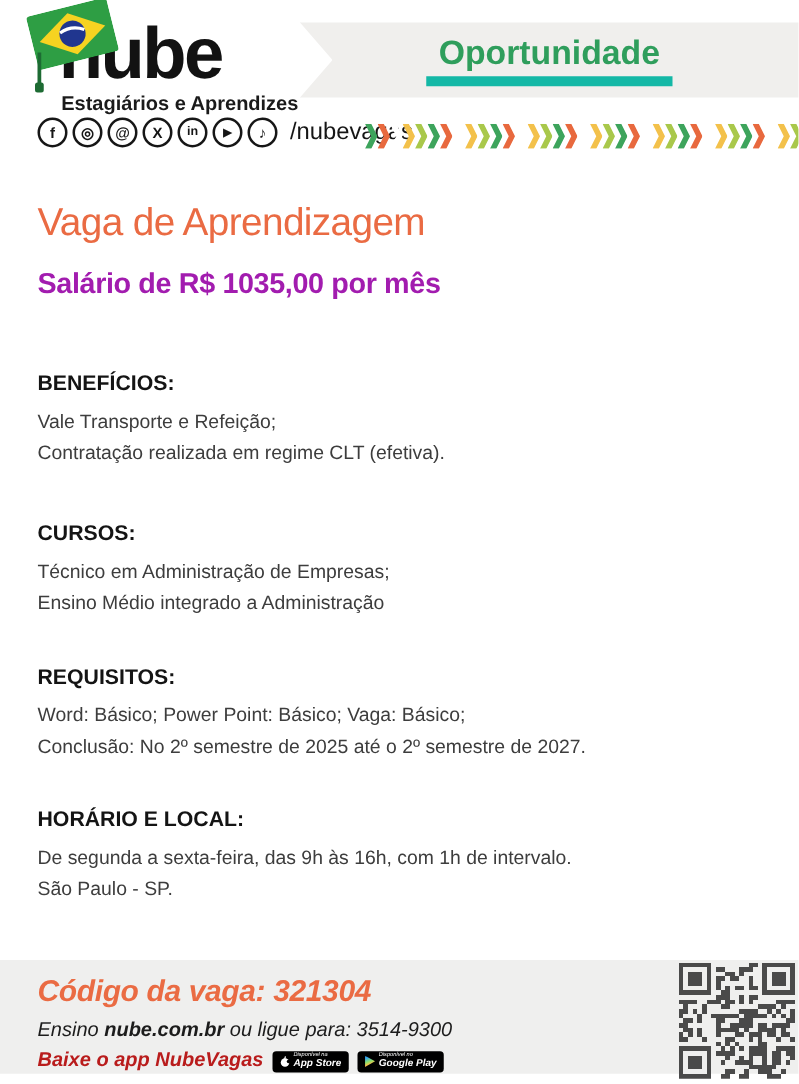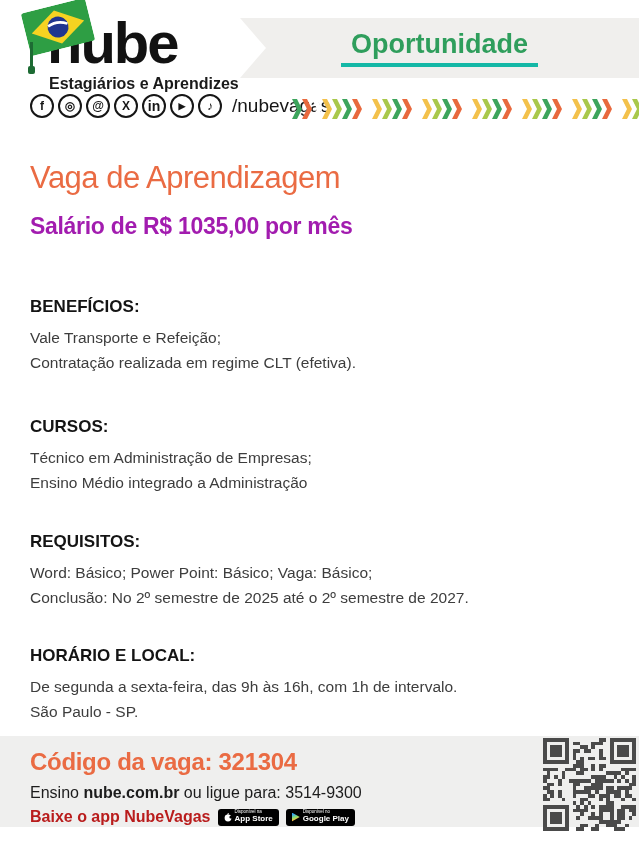--- a/index.html
+++ b/index.html
@@ -12,21 +12,21 @@
   .tagline{font-size:16px;font-weight:bold;color:#1a1a1a;margin-top:3px;margin-left:2px;letter-spacing:0;text-align:center;}
   .flag-wrap{position:absolute;left:-22px;top:-9px;width:66px;height:44px;transform:rotate(-14deg);}
   .tassel{position:absolute;left:-17px;top:28px;width:3px;height:26px;background:#1d6b33;}
   .tassel-knob{position:absolute;left:-19px;top:52px;width:7px;height:8px;background:#1d6b33;border-radius:2px;}
 
   
   .banner{position:absolute;left:240px;top:18px;width:399px;height:60px;background:#f0efed;
           display:flex;align-items:center;justify-content:center;}
   .banner-notch{position:absolute;left:0;top:0;width:26px;height:60px;background:#ffffff;
           clip-path:polygon(0 0,100% 50%,0 100%);}
-  .banner-label{color:#2f9e5c;font-weight:bold;font-size:27px;border-bottom:4px solid #14b8a6;
+  .banner-label{color:#2f9e5c;font-weight:bold;font-size:27px;border-bottom:8px solid #14b8a6;
           padding:0 10px 3px;letter-spacing:0;}
 
   
   .social-row{position:absolute;left:30px;top:94px;display:flex;align-items:center;gap:4px;}
   .social-icon{width:24px;height:24px;border:2px solid #161616;border-radius:50%;box-sizing:border-box;
           display:flex;align-items:center;justify-content:center;font-weight:bold;font-size:12px;color:#161616;
           line-height:1;}
   .handle{font-size:19px;color:#161616;margin-left:6px;white-space:nowrap;}
 
   
@@ -36,21 +36,21 @@
 
   
   .job-title{position:absolute;left:30px;top:160px;font-size:31px;font-weight:normal;color:#ea6b43;letter-spacing:-0.5px;}
   .salary{position:absolute;left:30px;top:213px;font-size:23px;font-weight:bold;color:#a21caf;letter-spacing:-0.3px;}
   .section{position:absolute;left:30px;width:580px;}
   .section h3{margin:0 0 8px 0;font-size:17px;font-weight:bold;color:#141414;letter-spacing:0;}
   .section .line{font-size:15.5px;color:#3d3d3d;line-height:25px;}
   .sec-0{top:297px;} .sec-1{top:417px;} .sec-2{top:532px;} .sec-3{top:646px;}
 
   
-  .footer{position:absolute;left:0;top:736px;width:639px;height:91px;background:#efefee;}
+  .footer{position:absolute;left:0;top:768px;width:639px;height:91px;background:#efefee;font-style:italic;}
   .job-code{position:absolute;left:30px;top:12px;font-size:24px;font-weight:bold;color:#ea6b43;letter-spacing:-0.3px;}
   .access-line{position:absolute;left:30px;top:48px;font-size:16px;color:#1c1c1c;}
   .access-line b{font-weight:bold;}
   .app-line{position:absolute;left:30px;top:72px;display:flex;align-items:center;gap:7px;}
   .app-prompt{font-size:16px;font-weight:bold;color:#b91c1c;}
   .badge{background:#000;color:#fff;border-radius:3px;height:17px;display:flex;align-items:center;gap:3px;
          padding:0 6px;}
   .badge-text{display:flex;flex-direction:column;line-height:1.1;}
   .badge-small{font-size:4.5px;}
   .badge-label{font-size:8px;font-weight:bold;white-space:nowrap;}
@@ -82,21 +82,21 @@
   <div class="banner">
     <div class="banner-notch"></div>
     <div class="banner-label">Oportunidade</div>
   </div>
 
   <div class="social-row">
     <span class="social-icon">f</span>
     <span class="social-icon">◎</span>
     <span class="social-icon">@</span>
     <span class="social-icon">X</span>
-    <span class="social-icon" style="font-size:14px">in</span>
+    <span class="social-icon" style="font-size:10px">in</span>
     <span class="social-icon" style="font-size:9px">▶</span>
     <span class="social-icon">♪</span>
     <span class="handle">/nubevagas</span>
   </div>
 
   <div class="stripe">
       <span class="chev" style="background: rgb(61, 164, 92);"></span>
       <span class="chev" style="background: rgb(232, 105, 62);"></span>
       <span class="chev" style="background: rgb(255, 255, 255);"></span>
       <span class="chev" style="background: rgb(243, 193, 75);"></span>

